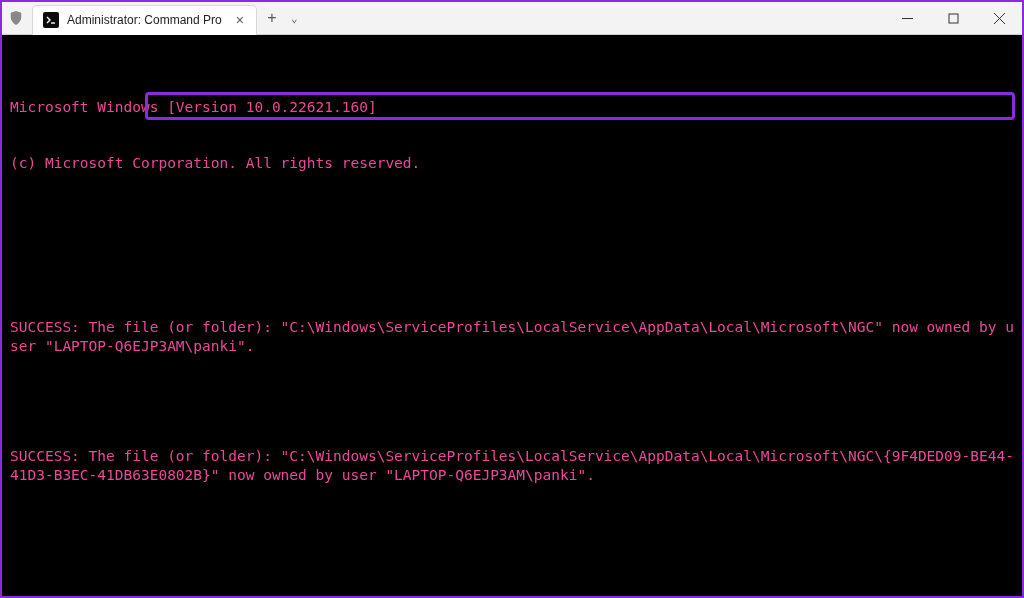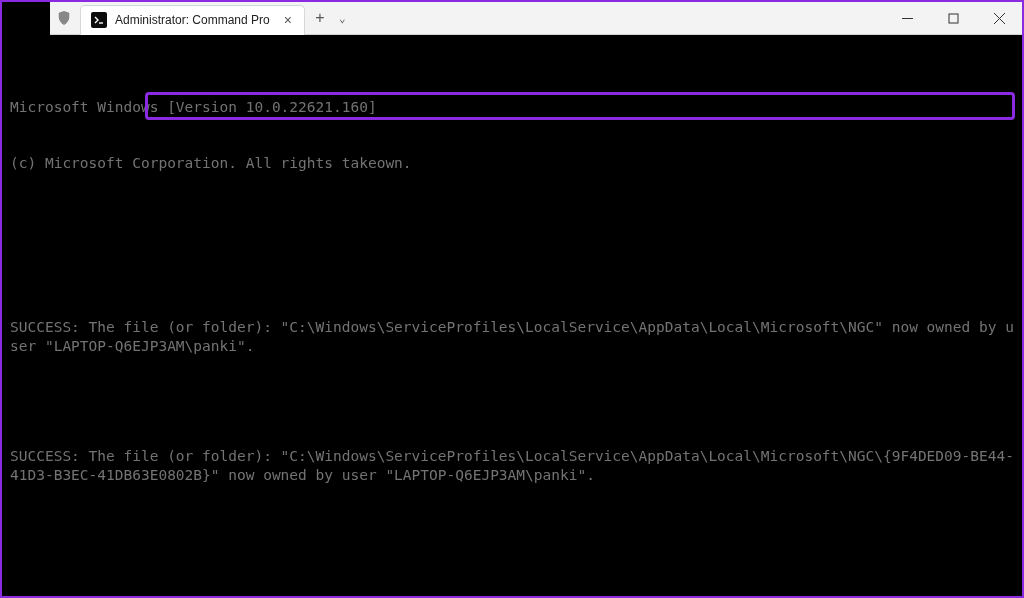--- a/index.html
+++ b/index.html
@@ -8,21 +8,20 @@
       background:#000;
       font-family:Consolas,"Lucida Console",monospace;
       overflow:hidden;
       border:2px solid #8A2BE2;
     }
     
     .titlebar {
       display:flex; align-items:center;
       height:33px; background:#f3f3f3;
       border-bottom:1px solid #d0d0d0;
-      margin-left:48px;
     }
     .app-icon {
       width:28px; display:flex; justify-content:center; align-items:center;
     }
     .tab {
       display:flex; align-items:center; gap:8px;
       height:30px; padding:0 12px 0 10px;
       background:#fff;
       border-radius:5px 5px 0 0;
       border:1px solid #d7d7d7; border-bottom:none;
@@ -42,21 +41,21 @@
     .chevron{ color:#555; font-size:11px; padding:0 4px; cursor:pointer;}
     .spacer{ flex:1; }
     .win-controls{ display:flex; }
     .win-btn{
       width:46px; height:33px; display:flex; align-items:center; justify-content:center;
       font-family:"Segoe UI",sans-serif; color:#333; cursor:pointer;
     }
     .win-btn svg{ width:11px; height:11px; }
     
     .terminal{
-      background:#000; color:#737373;
+      background:#000; color:#ec4899;
       font-size:14.5px; line-height:1.3;
       padding:6px 8px 8px 8px;
       height:calc(100% - 33px);
       white-space:pre-wrap; word-break:break-all;
       position:relative;
     }
     .highlight-box{
       position:absolute; border:3px solid #8A2BE2; border-radius:4px;
       left:143px; top:57px; width:870px; height:28px;
       pointer-events:none;
@@ -101,21 +100,21 @@
       <svg viewBox="0 0 11 11">
           <path d="M0 0l11 11M11 0L0 11" stroke="#333" stroke-width="1"></path>
         </svg>
     </div>
   </div>
 </div>
 
 <div class="terminal">
   <div class="highlight-box"></div>
   <div class="line">Microsoft Windows [Version 10.0.22621.160]</div>
-  <div class="line">(c) Microsoft Corporation. All rights takeown.</div>
+  <div class="line">(c) Microsoft Corporation. All rights reserved.</div>
   <div class="gap"></div>
   <div class="gap"></div>
   <div class="line">SUCCESS: The file (or folder): "C:\Windows\ServiceProfiles\LocalService\AppData\Local\Microsoft\NGC" now owned by user "LAPTOP-Q6EJP3AM\panki".</div>
   <div class="gap"></div>
   <div class="line">SUCCESS: The file (or folder): "C:\Windows\ServiceProfiles\LocalService\AppData\Local\Microsoft\NGC\{9F4DED09-BE44-41D3-B3EC-41DB63E0802B}" now owned by user "LAPTOP-Q6EJP3AM\panki".</div>
   <div class="gap"></div>
   
   
   
   

